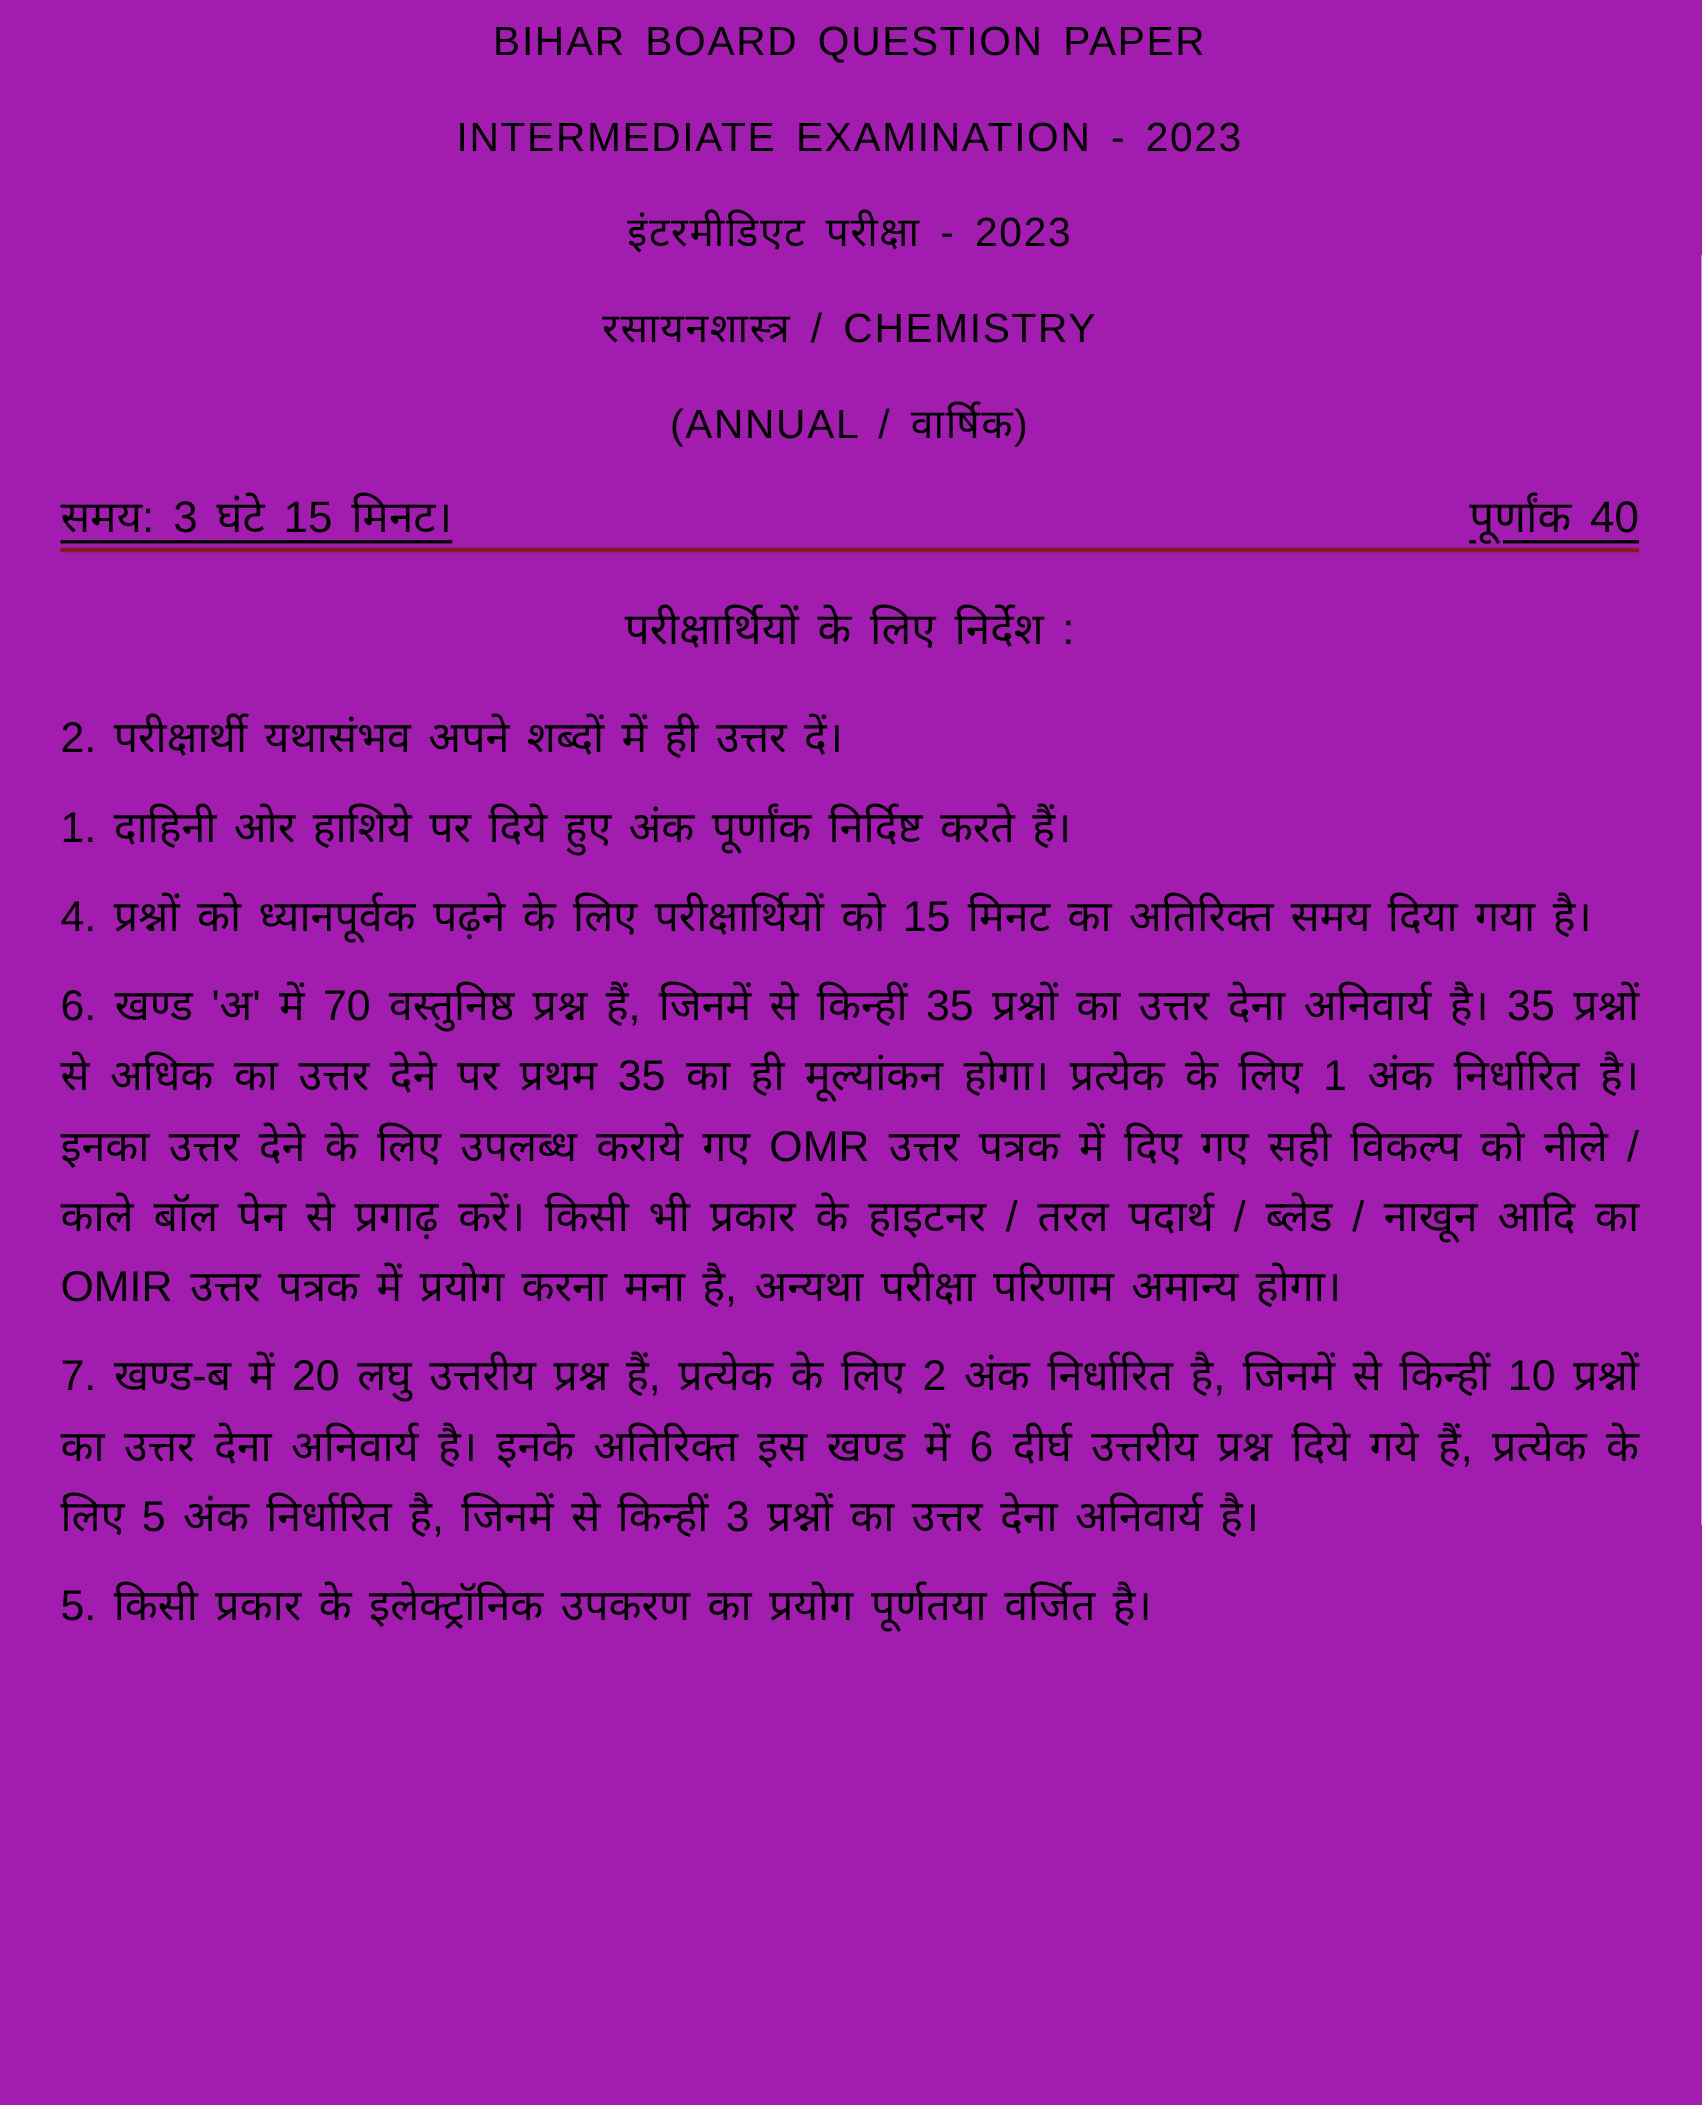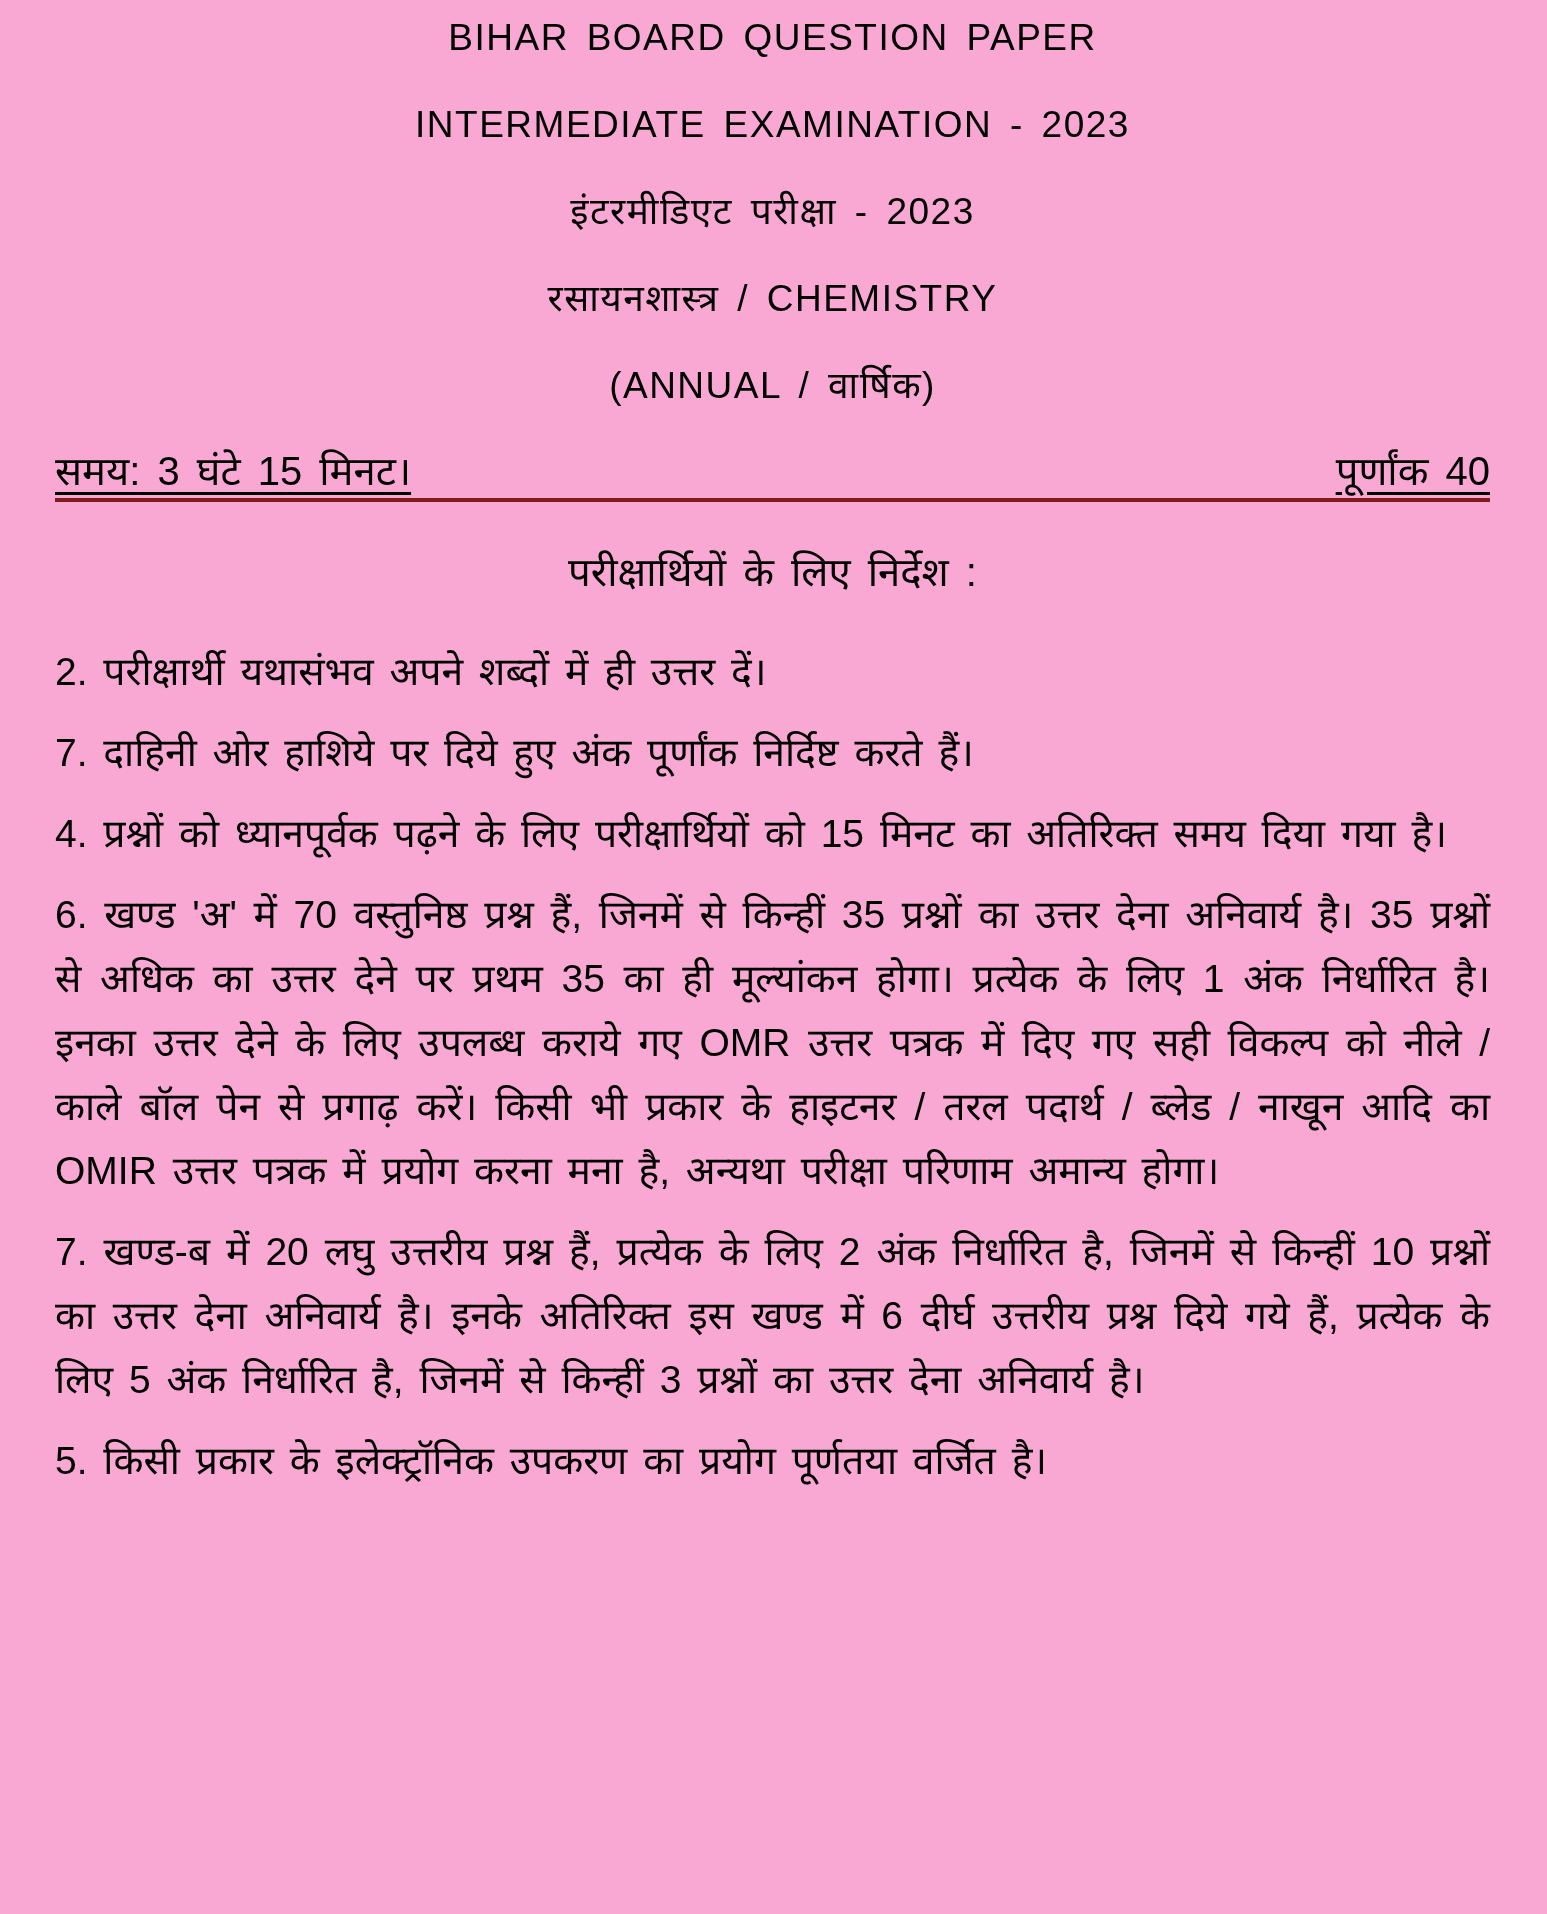--- a/index.html
+++ b/index.html
@@ -6,21 +6,21 @@
     margin: 0;
     padding: 0;
     background: #ffffff;
   }
   .page {
     position: relative;
     width: 1547px;
     min-height: 1914px;
     margin: 0 auto;
     box-sizing: border-box;
-    background: #f9a8d4;
+    background: #a21caf;
     color: #000000;
     padding: 14px 57px 26px 55px;
     font-family: "Liberation Sans", sans-serif;
     overflow: hidden;
   }
   
   .titles {
     text-align: center;
   }
   .title-line {
@@ -82,19 +82,19 @@
   </header>
 
   <div class="meta-row">
     <span class="meta-text">समय: 3 घंटे 15 मिनट।</span>
     <span class="meta-text">पूर्णांक 40</span>
   </div>
 
   <div class="inst-heading">परीक्षार्थियों के लिए निर्देश :</div>
 
   <p class="inst-item">2. परीक्षार्थी यथासंभव अपने शब्दों में ही उत्तर दें।</p>
-  <p class="inst-item">7. दाहिनी ओर हाशिये पर दिये हुए अंक पूर्णांक निर्दिष्ट करते हैं।</p>
+  <p class="inst-item">1. दाहिनी ओर हाशिये पर दिये हुए अंक पूर्णांक निर्दिष्ट करते हैं।</p>
   <p class="inst-item">4. प्रश्नों को ध्यानपूर्वक पढ़ने के लिए परीक्षार्थियों को 15 मिनट का अतिरिक्त समय दिया गया है।</p>
   <p class="inst-item">6. खण्ड 'अ' में 70 वस्तुनिष्ठ प्रश्न हैं, जिनमें से किन्हीं 35 प्रश्नों का उत्तर देना अनिवार्य है। 35 प्रश्नों से अधिक का उत्तर देने पर प्रथम 35 का ही मूल्यांकन होगा। प्रत्येक के लिए 1 अंक निर्धारित है। इनका उत्तर देने के लिए उपलब्ध कराये गए OMR उत्तर पत्रक में दिए गए सही विकल्प को नीले / काले बॉल पेन से प्रगाढ़ करें। किसी भी प्रकार के हाइटनर / तरल पदार्थ / ब्लेड / नाखून आदि का OMIR उत्तर पत्रक में प्रयोग करना मना है, अन्यथा परीक्षा परिणाम अमान्य होगा।</p>
   <p class="inst-item">7. खण्ड-ब में 20 लघु उत्तरीय प्रश्न हैं, प्रत्येक के लिए 2 अंक निर्धारित है, जिनमें से किन्हीं 10 प्रश्नों का उत्तर देना अनिवार्य है। इनके अतिरिक्त इस खण्ड में 6 दीर्घ उत्तरीय प्रश्न दिये गये हैं, प्रत्येक के लिए 5 अंक निर्धारित है, जिनमें से किन्हीं 3 प्रश्नों का उत्तर देना अनिवार्य है।</p>
   <p class="inst-item">5. किसी प्रकार के इलेक्ट्रॉनिक उपकरण का प्रयोग पूर्णतया वर्जित है।</p>
 
 </div>
 
 </body></html>

